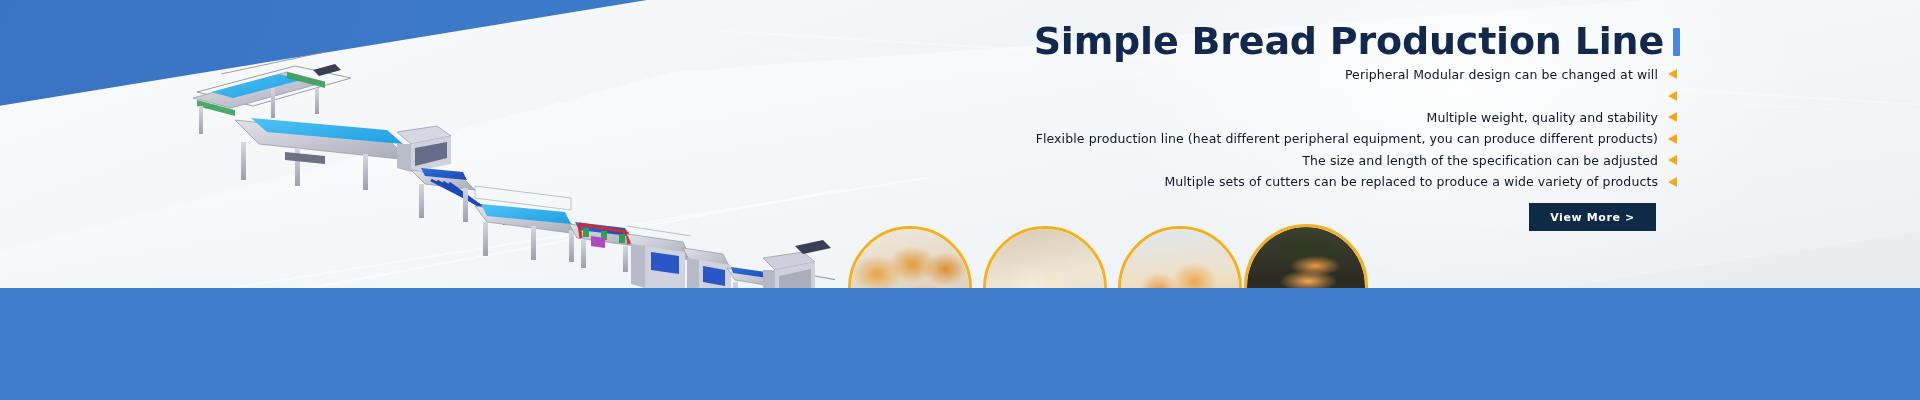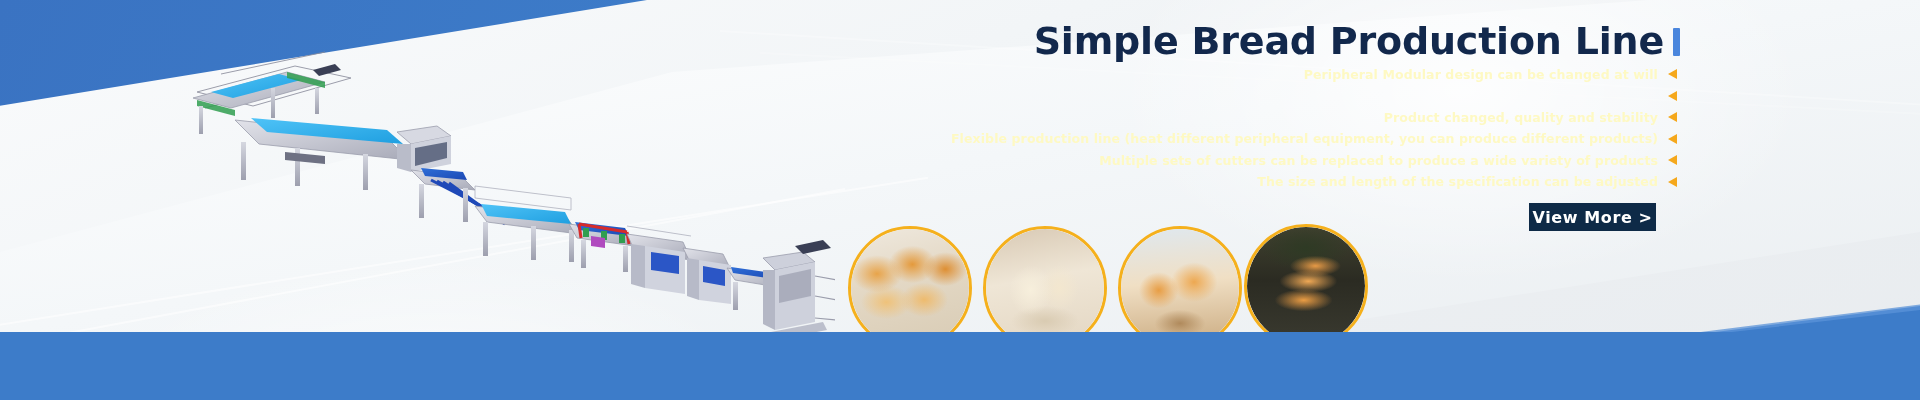--- a/index.html
+++ b/index.html
@@ -1,21 +1,21 @@
 <!DOCTYPE html>
 <html><head>
 <meta charset="utf-8">
 <style>
   html,body{margin:0;padding:0;}
   body{
     width:1920px;height:400px;overflow:hidden;
     font-family:"Liberation Sans", sans-serif;
     background:#3d7cc9;
   }
-  .banner{position:relative;width:1920px;height:332px;overflow:hidden;background:#3d7cc9;}
+  .banner{position:relative;width:1920px;height:288px;overflow:hidden;background:#3d7cc9;}
 
   
   .bg-blue{position:absolute;inset:0;background:#3d7cc9;}
   .bg-blue-grad{position:absolute;inset:0;
     background:linear-gradient(115deg,#3a73c2 0%,#3d7cc9 35%,#4186d6 70%,#3d7cc9 100%);}
   .bg-wedge{position:absolute;left:-60px;top:-30px;width:2120px;height:520px;
     background:linear-gradient(160deg,#fbfcfd 0%,#f2f5f7 35%,#eceff2 60%,#e7ebee 100%);
     clip-path:polygon(-3% 30%, 42% 0%, 103% 0%, 103% 73%, 46% 100%, -3% 100%);}
   .bg-wedge2{position:absolute;left:0;top:0;width:1920px;height:400px;
     background:linear-gradient(170deg,#ffffff 0%,#f4f7f9 45%,#e9edf0 100%);
@@ -46,30 +46,30 @@
   .headline .txt{
     font-family:"DejaVu Sans", sans-serif;
     font-size:38px;font-weight:bold;color:#12284c;letter-spacing:-0.2px;
     line-height:46px;display:inline;}
   .cursor-bar{display:inline-block;width:7px;height:28px;background:#4a86dd;
     vertical-align:-2px;margin-left:9px;border-radius:1px;}
 
   
   .bullets{position:absolute;right:243px;top:64px;width:1120px;}
   .blt{display:flex;justify-content:flex-end;align-items:center;height:20px;margin-bottom:1.5px;}
-  .blt .btxt{font-family:"DejaVu Sans", sans-serif;font-size:12.5px;font-weight:bold;
-    color:#fef9c3;letter-spacing:.1px;white-space:nowrap;}
+  .blt .btxt{font-family:"DejaVu Sans", sans-serif;font-size:12.5px;font-weight:normal;
+    color:#0f172a;letter-spacing:.1px;white-space:nowrap;}
   .blt .tri{width:0;height:0;margin-left:10px;
     border-top:5.5px solid transparent;border-bottom:5.5px solid transparent;
     border-right:9px solid #f5a81c;}
 
   
   .viewmore{position:absolute;left:1529px;top:203px;width:127px;height:28px;
     background:#0e2a47;display:flex;align-items:center;justify-content:center;}
-  .viewmore .vm-label{font-family:"DejaVu Sans", sans-serif;font-size:16px;font-weight:bold;
+  .viewmore .vm-label{font-family:"DejaVu Sans", sans-serif;font-size:11px;font-weight:bold;
     color:#ffffff;letter-spacing:.6px;}
 
   
   .circles{position:absolute;left:848px;top:226px;width:1010px;height:172px;}
   .pcircle{position:absolute;width:124px;height:124px;border-radius:50%;
     border:3px solid #f5b01c;overflow:hidden;box-sizing:border-box;}
   .pcircle .img{position:absolute;inset:0;border-radius:50%;overflow:hidden;}
   .pcircle.c1{left:0px;top:0px;}
   .pcircle.c2{left:135px;top:0px;}
   .pcircle.c3{left:270px;top:0px;}
@@ -259,33 +259,33 @@
 
   <div class="bullets">
     <div class="blt">
       <span class="btxt">Peripheral Modular design can be changed at will</span>
       <span class="tri"></span>
     </div>
     <div class="blt">
       <span class="tri"></span>
     </div>
     <div class="blt">
-      <span class="btxt">Product changed, quality and stability</span>
+      <span class="btxt">Multiple weight, quality and stability</span>
       <span class="tri"></span>
     </div>
     <div class="blt">
       <span class="btxt">Flexible production line (heat different peripheral equipment, you can produce different products)</span>
       <span class="tri"></span>
     </div>
     <div class="blt">
+      <span class="btxt">The size and length of the specification can be adjusted</span>
+      <span class="tri"></span>
+    </div>
+    <div class="blt">
       <span class="btxt">Multiple sets of cutters can be replaced to produce a wide variety of products</span>
-      <span class="tri"></span>
-    </div>
-    <div class="blt">
-      <span class="btxt">The size and length of the specification can be adjusted</span>
       <span class="tri"></span>
     </div>
   </div>
 
   <div class="viewmore">
     <span class="vm-label">View More &gt;</span>
   </div>
 
   <div class="circles">
     <div class="pcircle c1">

